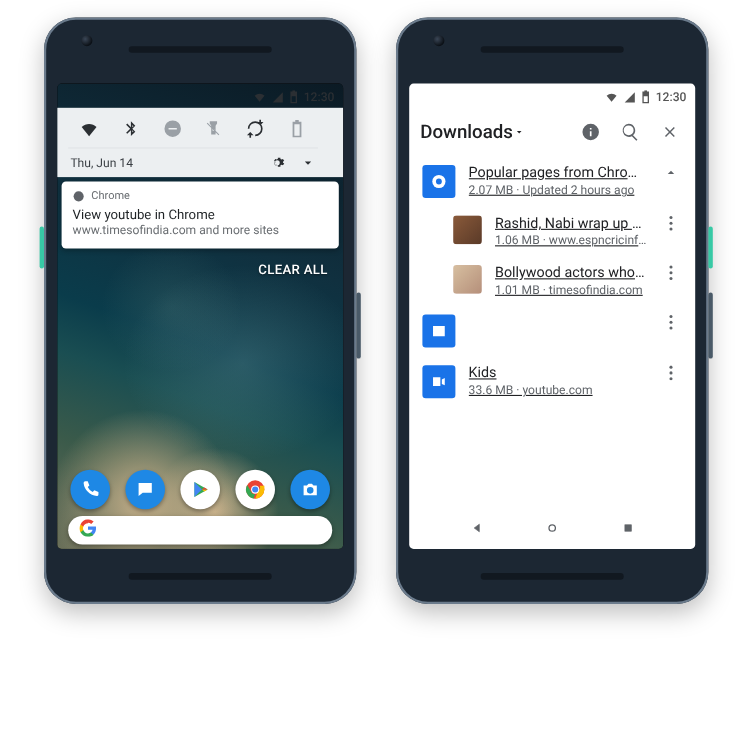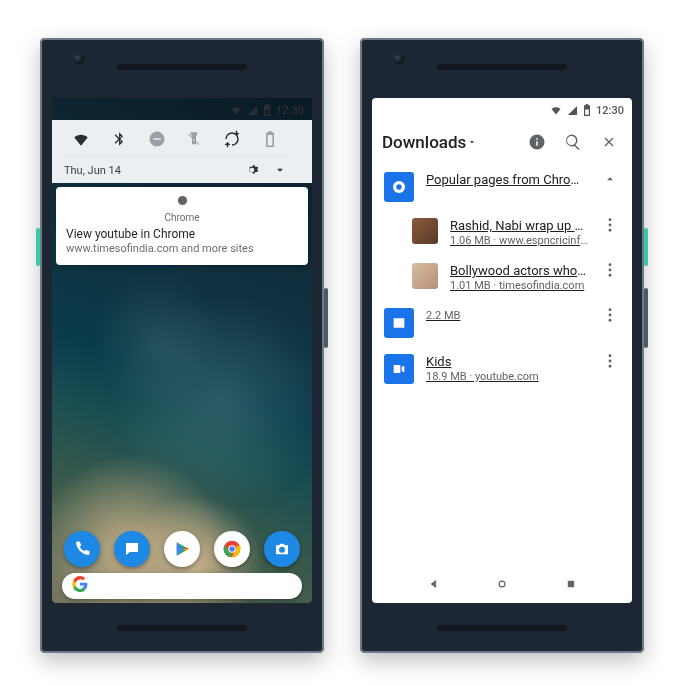--- a/index.html
+++ b/index.html
@@ -15,27 +15,27 @@
   .stage {
     position: relative;
     width: 679px;
     height: 685px;
   }
 
   
   .phone {
     position: absolute;
     width: 284px;
-    height: 615px;
-    border-radius: 5px;
+    height: 533px;
+    border-radius: 29px;
     background: #1c2733;
     box-shadow:
       inset 0 0 0 2px #6b7b8c,
       0 8px 22px rgba(0,0,0,0.25);
-    top: 38px;
+    top: 16px;
   }
   .phone.left  { left: 40px; }
   .phone.right { left: 360px; }
 
   .side-btn {
     position: absolute;
     background: #4a5a68;
     border-radius: 3px;
   }
   .phone.left .side-btn.power { left: -4px; top: 190px; width: 4px; height: 38px; background:#37c9a5; }
@@ -116,21 +116,21 @@
   .qs-row.date .right { display:flex; align-items:center; gap:14px; }
 
   .notif {
     position: relative; z-index:3;
     margin: 4px 4px 0 4px;
     background: #ffffff;
     border-radius: 4px;
     box-shadow: 0 2px 5px rgba(0,0,0,0.25);
     padding: 8px 10px 10px 10px;
   }
-  .notif .app { display:flex; align-items:center; gap:6px; font-size:10px; color:#6a6e72;flex-direction:column; }
+  .notif .app { display:flex; align-items:flex-start; gap:6px; font-size:10px; color:#6a6e72; }
   .notif .title { font-size:12px; color:#1f2326; margin-top:4px; }
   .notif .sub   { font-size:11px; color:#6a6e72; margin-top:1px; }
 
   .clear-all {
     position: relative; z-index:3;
     text-align: right;
     color: #fff;
     font-size: 12px;
     font-weight: 500;
     letter-spacing: 0.3px;
@@ -322,20 +322,21 @@
                 <circle cx="12" cy="12" r="10" fill="#9aa0a6"></circle>
                 <circle cx="12" cy="12" r="4" fill="#fff"></circle>
               </svg>
           </span>
           <span>Chrome</span>
         </div>
         <div class="title">View youtube in Chrome</div>
         <div class="sub">www.timesofindia.com and more sites</div>
       </div>
 
+      <div class="clear-all">CLEAR ALL</div>
 
       <div class="dock">
         <div class="app phone-ic">
           <svg width="18" height="18" viewBox="0 0 24 24">
               <path fill="#fff" d="M6 2h3l2 5-2 2a12 12 0 006 6l2-2 5 2v3a2 2 0 01-2 2A18 18 0 014 4a2 2 0 012-2z"></path>
             </svg>
         </div>
         <div class="app msg-ic">
           <svg width="18" height="18" viewBox="0 0 24 24">
               <path fill="#fff" d="M4 4h16v12H9l-5 4V4z"></path>
@@ -453,20 +454,21 @@
 
         <div class="row">
           <div class="thumb chrome">
             <svg width="16" height="16" viewBox="0 0 24 24">
                 <circle cx="12" cy="12" r="9" fill="#fff"></circle>
                 <circle cx="12" cy="12" r="4" fill="#1a73e8"></circle>
               </svg>
           </div>
           <div class="body">
             <div class="t">Popular pages from Chrome</div>
+            <div class="s">2.07 MB · Updated 2 hours ago</div>
           </div>
           <div class="tail">
             <svg class="ic" width="14" height="14" viewBox="0 0 24 24">
                 <path d="M7 14l5-5 5 5z"></path>
               </svg>
           </div>
         </div>
 
         <div class="row subrow">
           <div class="thumb pic"></div>
@@ -499,40 +501,39 @@
         </div>
 
 
         <div class="row">
           <div class="thumb image">
             <svg width="16" height="16" viewBox="0 0 24 24">
                 <path fill="#fff" d="M4 5h16v14H4V5zm2 10l3-4 2 3 3-5 4 6H6z"></path>
               </svg>
           </div>
           <div class="body">
-            <div class="s">2.2 MB</div>
           </div>
           <div class="tail">
             <svg class="ic" width="4" height="14" viewBox="0 0 4 16">
                 <circle cx="2" cy="2" r="1.6"></circle>
                 <circle cx="2" cy="8" r="1.6"></circle>
                 <circle cx="2" cy="14" r="1.6"></circle>
               </svg>
           </div>
         </div>
 
         <div class="row">
           <div class="thumb video">
             <svg width="16" height="16" viewBox="0 0 24 24">
                 <path fill="#fff" d="M4 6h10v12H4V6zm12 3l4-2v10l-4-2V9z"></path>
               </svg>
           </div>
           <div class="body">
             <div class="t">Kids</div>
-            <div class="s">18.9 MB · youtube.com</div>
+            <div class="s">33.6 MB · youtube.com</div>
           </div>
           <div class="tail">
             <svg class="ic" width="4" height="14" viewBox="0 0 4 16">
                 <circle cx="2" cy="2" r="1.6"></circle>
                 <circle cx="2" cy="8" r="1.6"></circle>
                 <circle cx="2" cy="14" r="1.6"></circle>
               </svg>
           </div>
         </div>
       </div>

